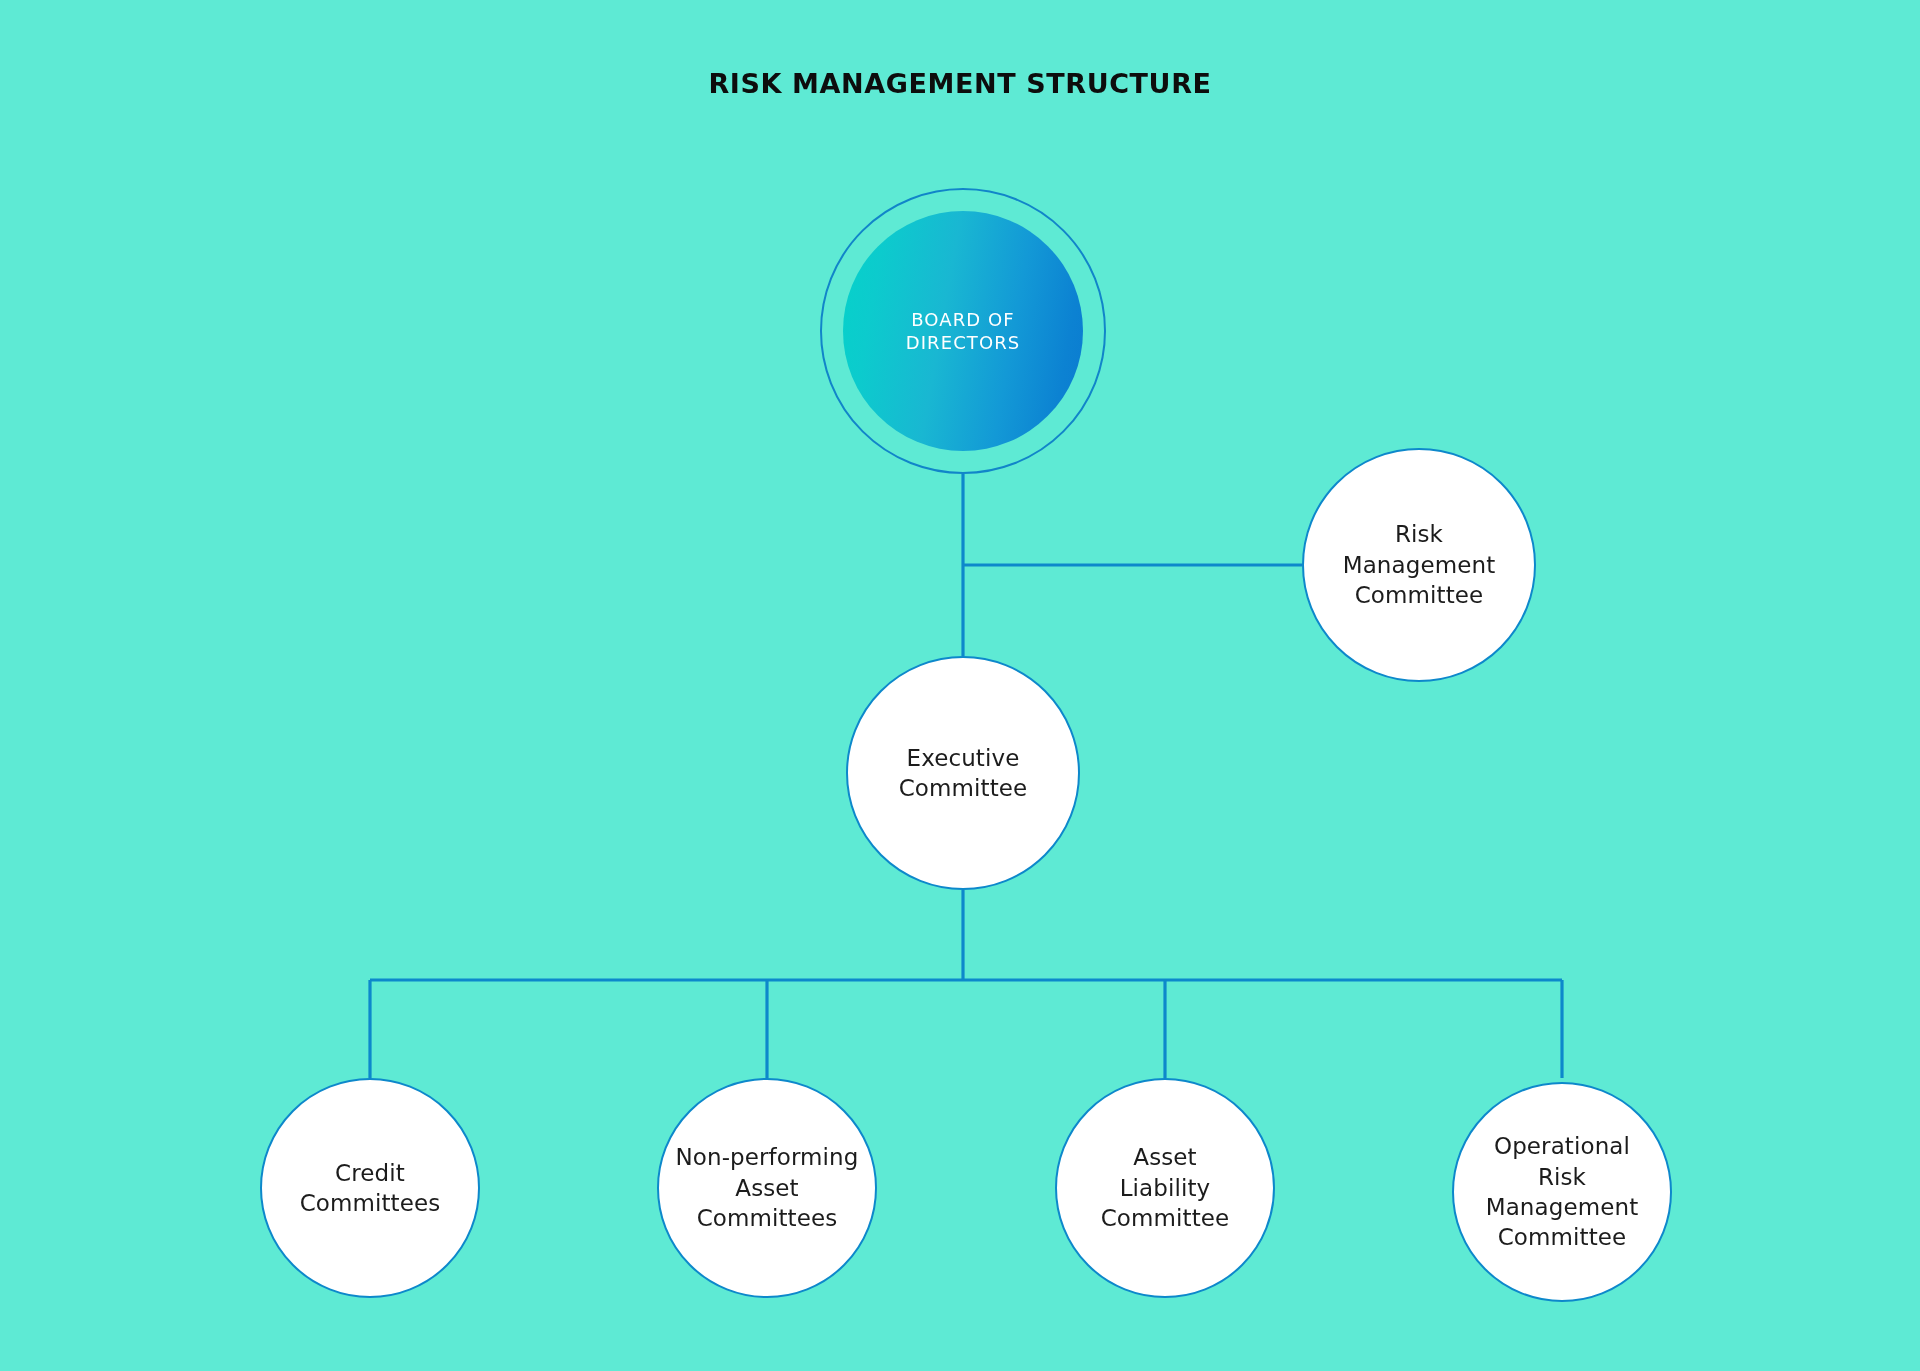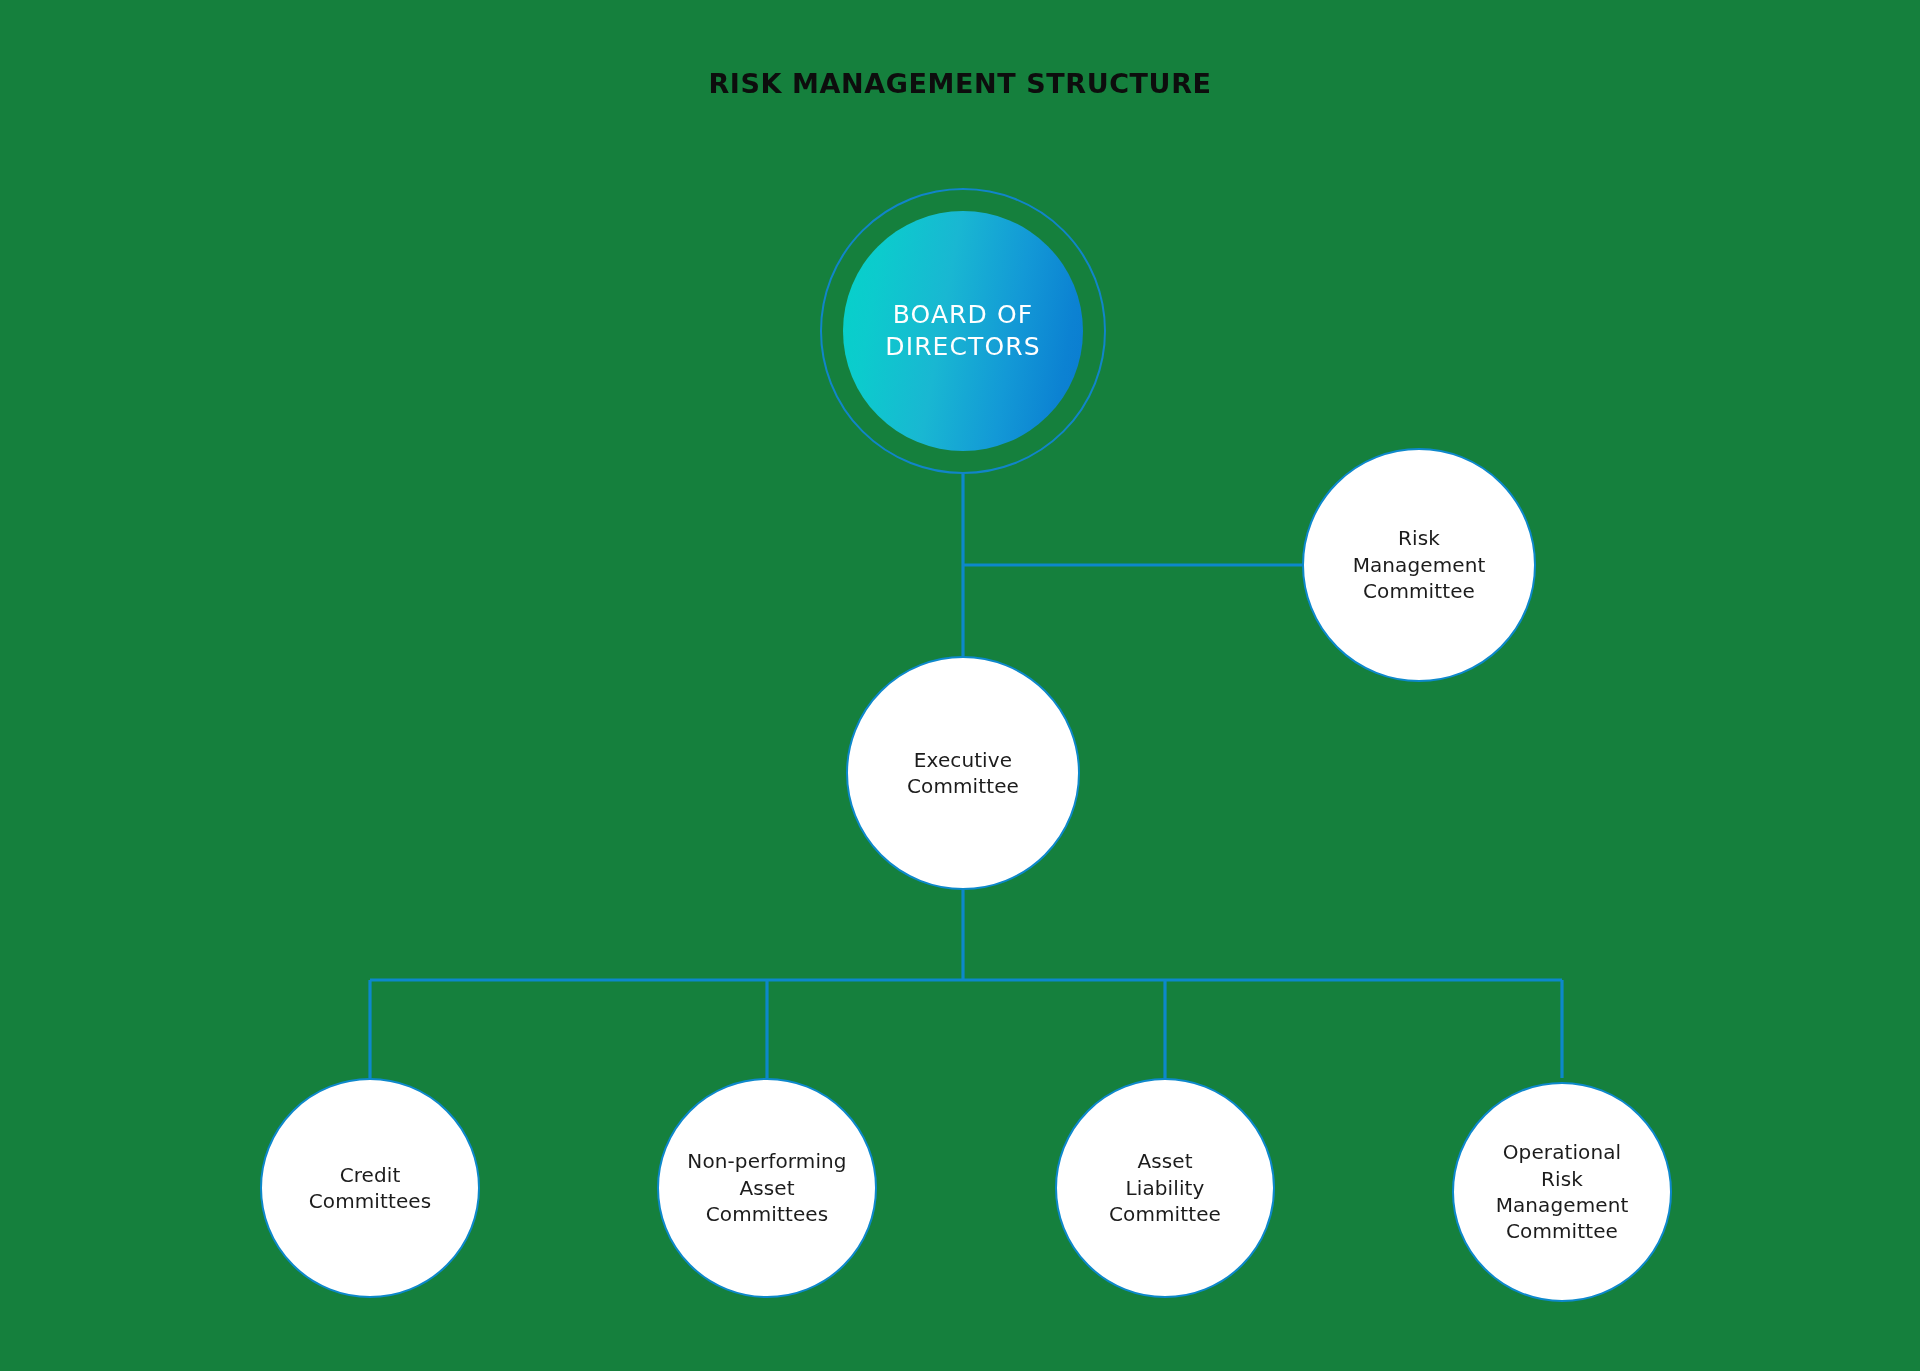--- a/index.html
+++ b/index.html
@@ -9,21 +9,21 @@
     background: #ffffff;
   }
   body {
     font-family: "DejaVu Sans", "Liberation Sans", sans-serif;
     color: #1a1a1a;
   }
   #canvas {
     position: relative;
     width: 1920px;
     height: 1371px;
-    background: #15803d;
+    background: #5eead4;
     overflow: hidden;
   }
 
   
   .chart-title {
     position: absolute;
     left: 0;
     top: 68px;
     width: 1920px;
     text-align: center;
@@ -56,21 +56,21 @@
     text-align: center;
     background: #ffffff;
   }
 
   .node-plain {
     border: 2.2px solid #0d88cb;
   }
 
   .node-label {
     font-family: "DejaVu Sans", "Liberation Sans", sans-serif;
-    font-size: 20px;
+    font-size: 23px;
     font-weight: 400;
     line-height: 1.32;
     color: #1c1c1c;
     letter-spacing: 0.1px;
     white-space: pre-line;
     padding: 0 6px;
   }
 
   
   .node-root-ring {
@@ -85,21 +85,21 @@
     box-sizing: border-box;
     border-radius: 50%;
     background: linear-gradient(100deg, #05d2ca 0%, #0ccbcd 16%, #19b7d2 42%, #1399d6 68%, #0c82d2 88%, #0a7ad0 100%);
     display: flex;
     align-items: center;
     justify-content: center;
     text-align: center;
   }
   .node-root-label {
     font-family: "DejaVu Sans", "Liberation Sans", sans-serif;
-    font-size: 25px;
+    font-size: 18px;
     font-weight: 500;
     line-height: 1.28;
     letter-spacing: 1.1px;
     color: #ffffff;
     white-space: pre-line;
   }
 </style>
 </head>
 <body>
 

